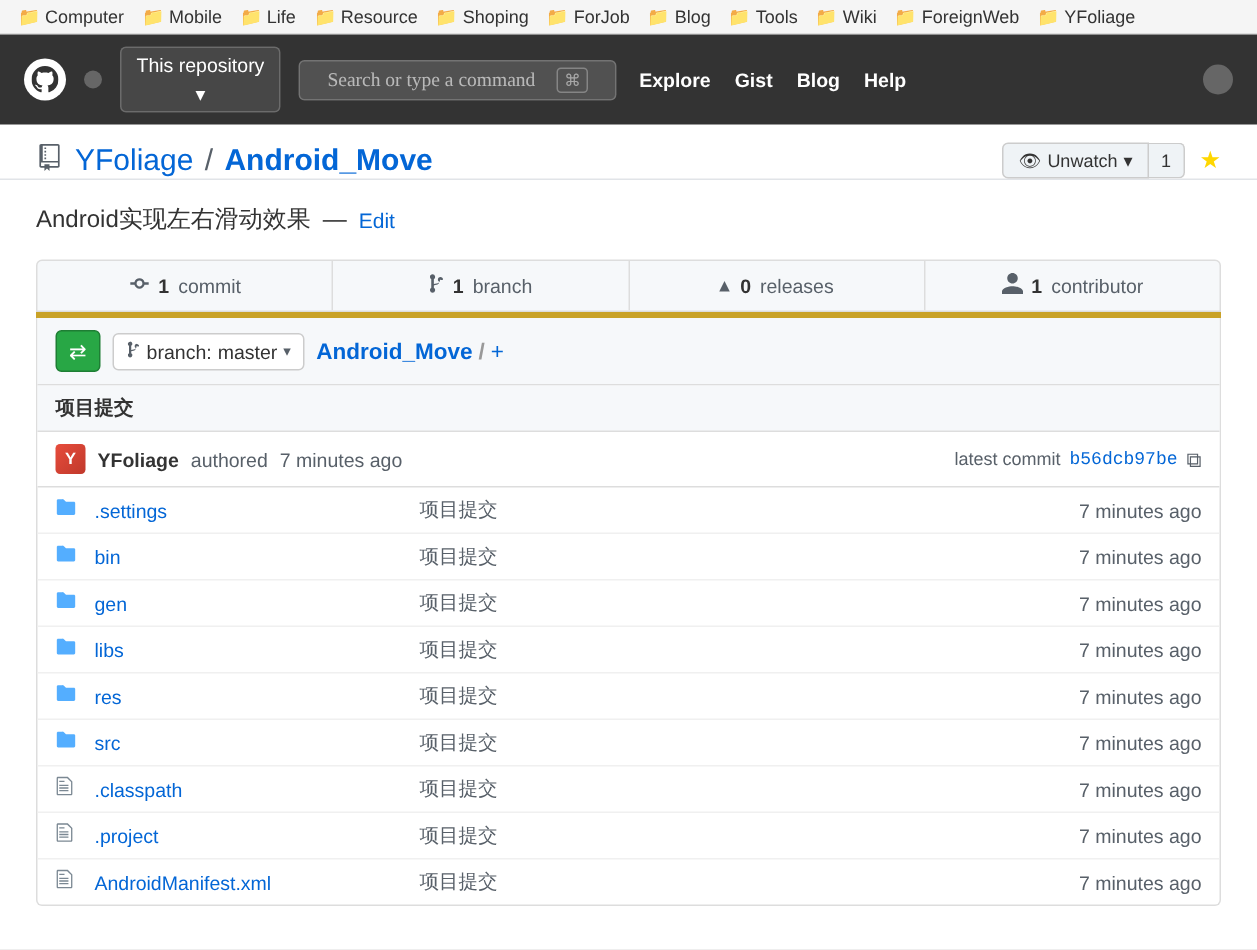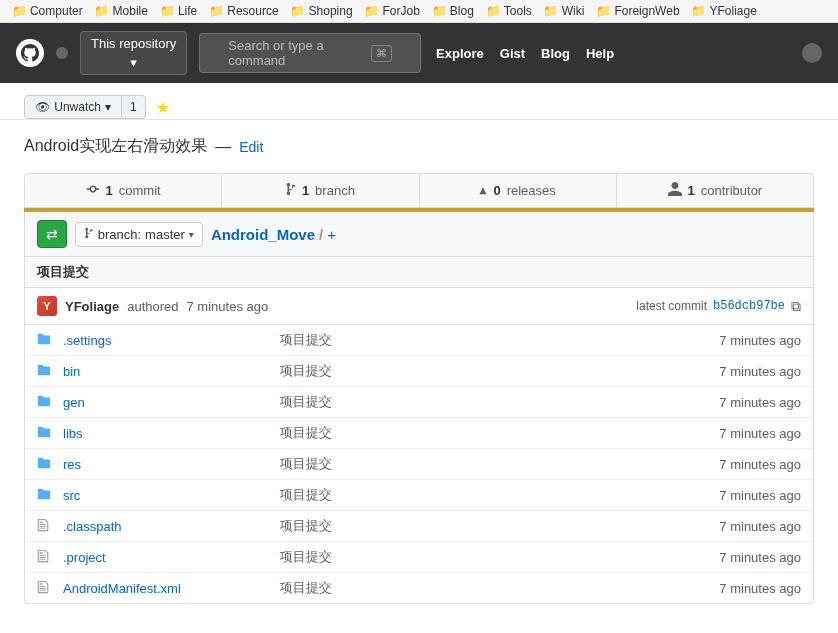--- a/index.html
+++ b/index.html
@@ -67,26 +67,27 @@
       align-items: center;
       gap: 4px;
       flex-direction: column;
     }
     .gh-search {
       flex: 1;
       max-width: 280px;
       background: rgba(255,255,255,0.15);
       border: 1px solid rgba(255,255,255,0.2);
       border-radius: 4px;
-      padding: 4px 28px;
+      padding: 4px 18px;
       color: #fff;
       font-size: 13px;
       display: flex;
-      align-items: center;
+      align-items: flex-start;
       gap: 6px;
+      font-family: Liberation Serif, serif;
     }
     .gh-search-text { color: rgba(255,255,255,0.6); }
     .gh-search-kbd {
       margin-left: auto;
       font-size: 11px;
       color: rgba(255,255,255,0.5);
       border: 1px solid rgba(255,255,255,0.3);
       border-radius: 3px;
       padding: 1px 4px;
     }
@@ -441,20 +442,32 @@
     <span class="gh-nav-link">Explore</span>
     <span class="gh-nav-link">Gist</span>
     <span class="gh-nav-link">Blog</span>
     <span class="gh-nav-link">Help</span>
   </div>
   <div class="gh-spacer"></div>
   <div class="gh-user-icon"></div>
 </div>
 
 <div class="repo-header">
+  <div class="repo-title">
+    <span class="repo-icon">
+      <svg width="18" height="18" viewBox="0 0 12 16" fill="#586069" xmlns="http://www.w3.org/2000/svg">
+        <path d="M4 9H3V8h1v1zm0-3H3v1h1V6zm0-2H3v1h1V4zm0-2H3v1h1V2zm8-1v12c0 .55-.45 1-1 1H6v2l-1.5-1.5L3 16v-2H1c-.55 0-1-.45-1-1V1C0 .45.45 0 1 0h10c.55 0 1 .45 1 1zm-1 10H1v2h2v-1h3v1h5v-2zm0-10H2v9h9V1z"></path>
+      </svg>
+    </span>
+    <span class="repo-name">
+      <span style="color:#0366d6;cursor:pointer;">YFoliage</span>
+      <span style="margin:0 2px;">/</span>
+      <a style="color:#0366d6;text-decoration:none;font-weight:600;font-size:20px;">Android_Move</a>
+    </span>
+  </div>
   <div class="repo-actions">
     <div style="display:flex;align-items:center;">
       <div class="watch-btn">
         <span>👁</span>
         <span>Unwatch</span>
         <span>▾</span>
       </div>
       <div class="watch-count">1</div>
     </div>
     <div class="star-btn">

